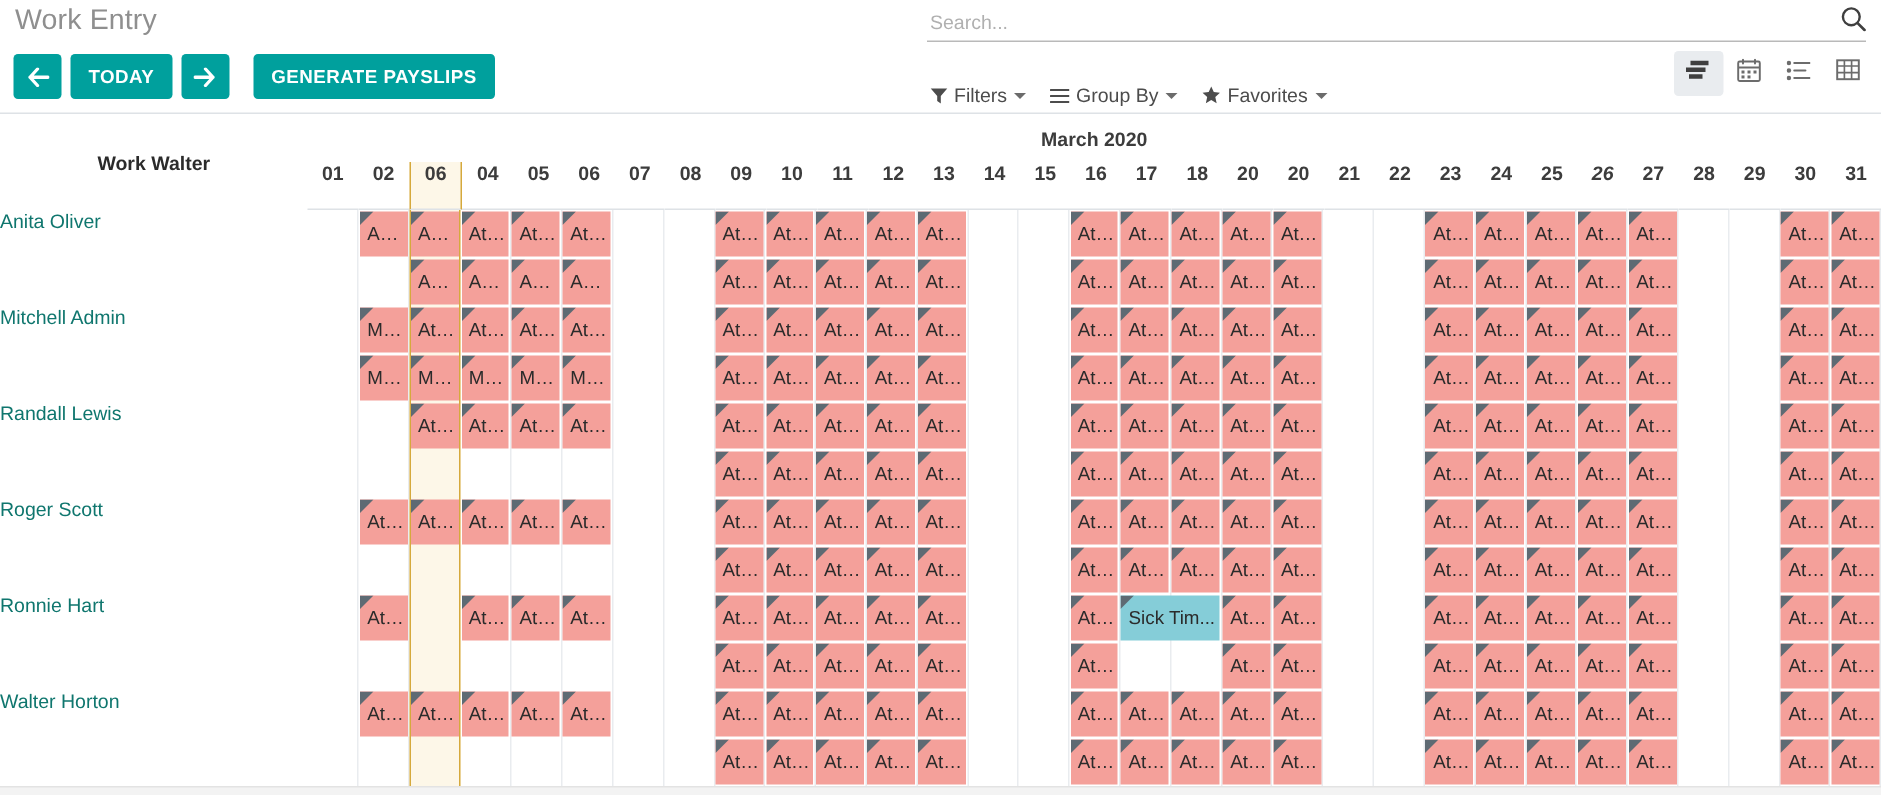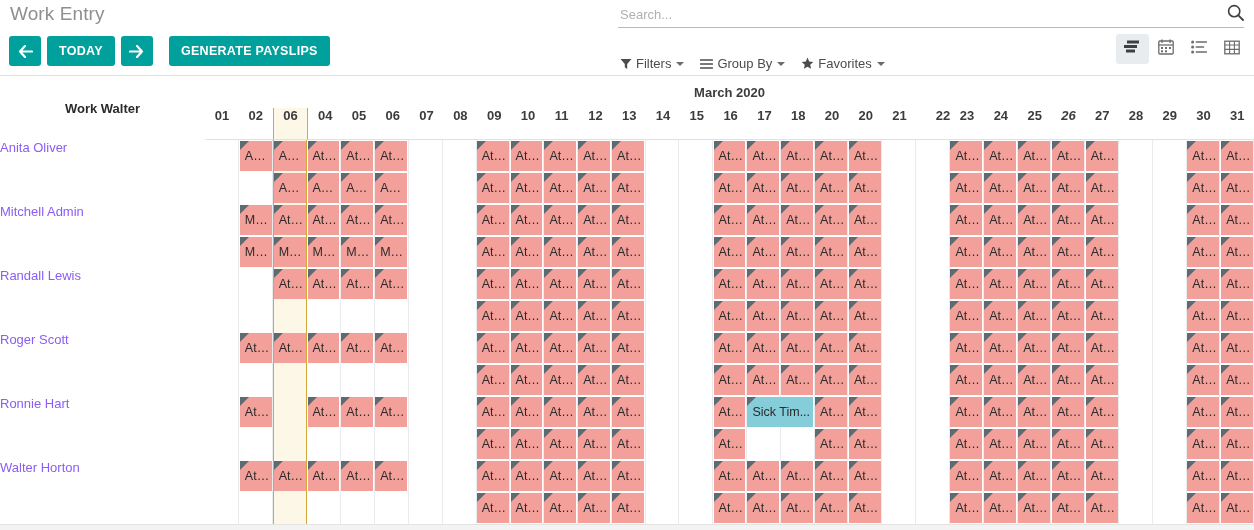--- a/index.html
+++ b/index.html
@@ -192,21 +192,21 @@
     background: #fdf7e8;
     border-left: 1px solid #d5a93c;
     border-right: 1px solid #d5a93c;
   }
 
   .rowname {
     width: 205px;
     border-right: 1px solid #dee2e6;
     border-bottom: 1px solid #dee2e6;
     font-size: 13px;
-    color: #8b5cf6;
+    color: #0f766e;
     padding: 9px 0 0 10px;
     vertical-align: top;
     background: #fff;
   }
 
   
   .lanes-cell {
     border-bottom: 1px solid #dee2e6;
     padding: 0;
     position: relative;
@@ -411,21 +411,21 @@
               <div class="daycell" style="flex: 1 1 0px; min-width: 0px;">12</div>
               <div class="daycell" style="flex: 1 1 0px; min-width: 0px;">13</div>
               <div class="daycell" style="flex: 1 1 0px; min-width: 0px;">14</div>
               <div class="daycell" style="flex: 1 1 0px; min-width: 0px;">15</div>
               <div class="daycell" style="flex: 1 1 0px; min-width: 0px;">16</div>
               <div class="daycell" style="flex: 1 1 0px; min-width: 0px;">17</div>
               <div class="daycell" style="flex: 1 1 0px; min-width: 0px;">18</div>
               <div class="daycell" style="flex: 1 1 0px; min-width: 0px;">20</div>
               <div class="daycell" style="flex: 1 1 0px; min-width: 0px;">20</div>
               <div class="daycell" style="flex: 1 1 0px; min-width: 0px;">21</div>
-              <div class="daycell" style="flex: 1 1 0px; min-width: 0px; text-align: right;">22</div>
+              <div class="daycell" style="flex: 1 1 0px; min-width: 0px;">22</div>
               <div class="daycell" style="flex: 1 1 0px; min-width: 0px;">23</div>
               <div class="daycell" style="flex: 1 1 0px; min-width: 0px;">24</div>
               <div class="daycell" style="flex: 1 1 0px; min-width: 0px;">25</div>
               <div class="daycell" style="flex: 1 1 0px; min-width: 0px; font-style: italic;">26</div>
               <div class="daycell" style="flex: 1 1 0px; min-width: 0px;">27</div>
               <div class="daycell" style="flex: 1 1 0px; min-width: 0px;">28</div>
               <div class="daycell" style="flex: 1 1 0px; min-width: 0px;">29</div>
               <div class="daycell" style="flex: 1 1 0px; min-width: 0px;">30</div>
               <div class="daycell" style="flex: 1 1 0px; min-width: 0px;">31</div>
             </div>

